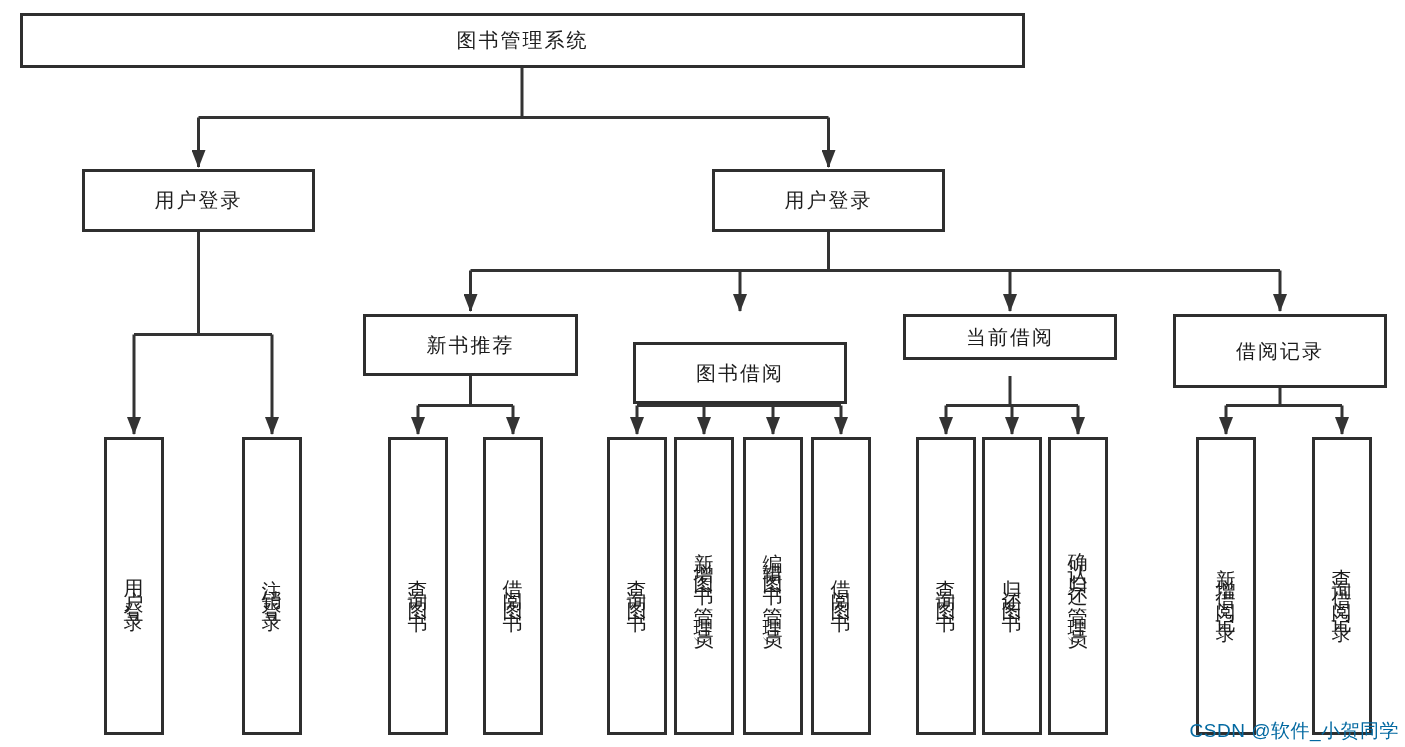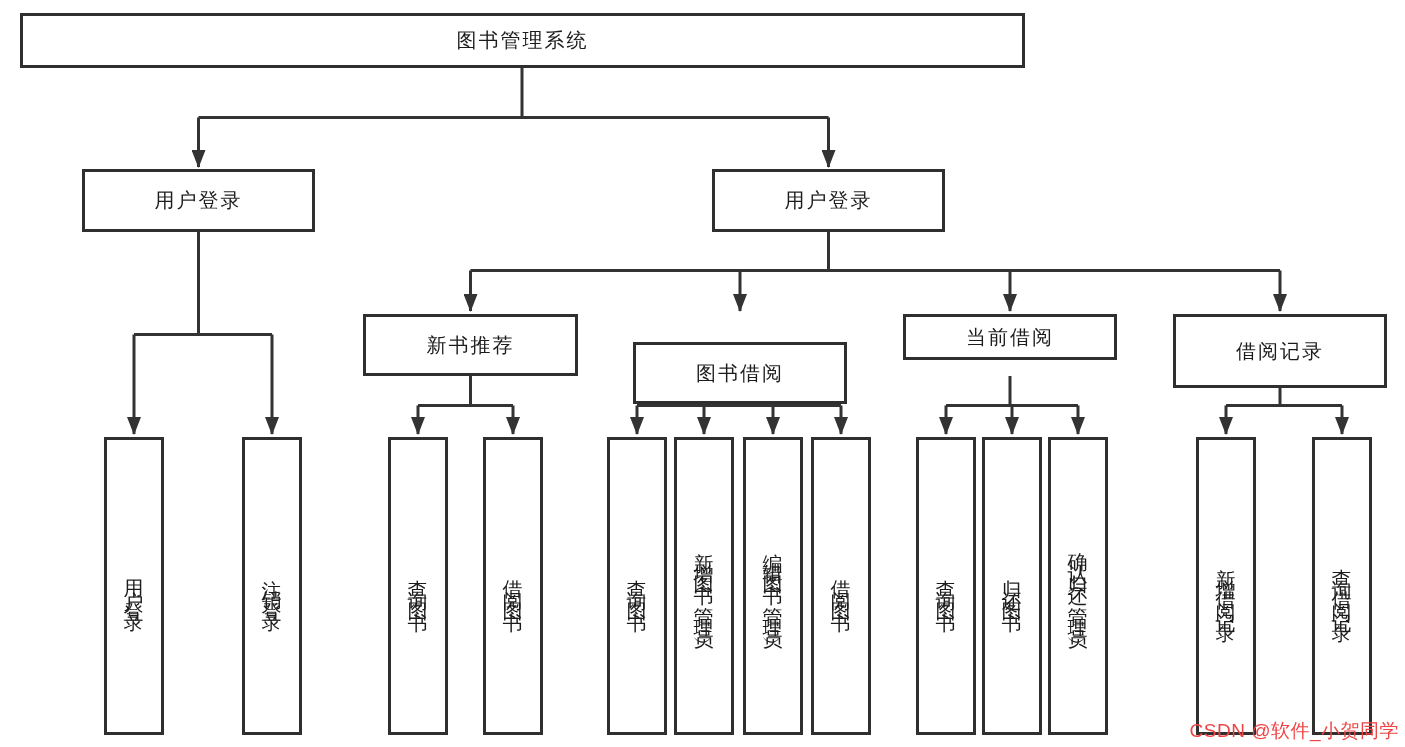--- a/index.html
+++ b/index.html
@@ -51,21 +51,21 @@
     line-height: 1;
     letter-spacing: 11px;
     color: #1c1c1c;
   }
   .watermark {
     position: absolute;
     right: 6px;
     bottom: 3px;
     font-size: 19px;
     letter-spacing: 0.5px;
-    color: #ef4444;
+    color: #0369a1;
     z-index: 5;
   }
 </style>
 </head>
 <body>
 
 <div class="canvas">
 
   <svg class="connectors" viewBox="0 0 1405 747" xmlns="http://www.w3.org/2000/svg" aria-hidden="true">
     <defs>

